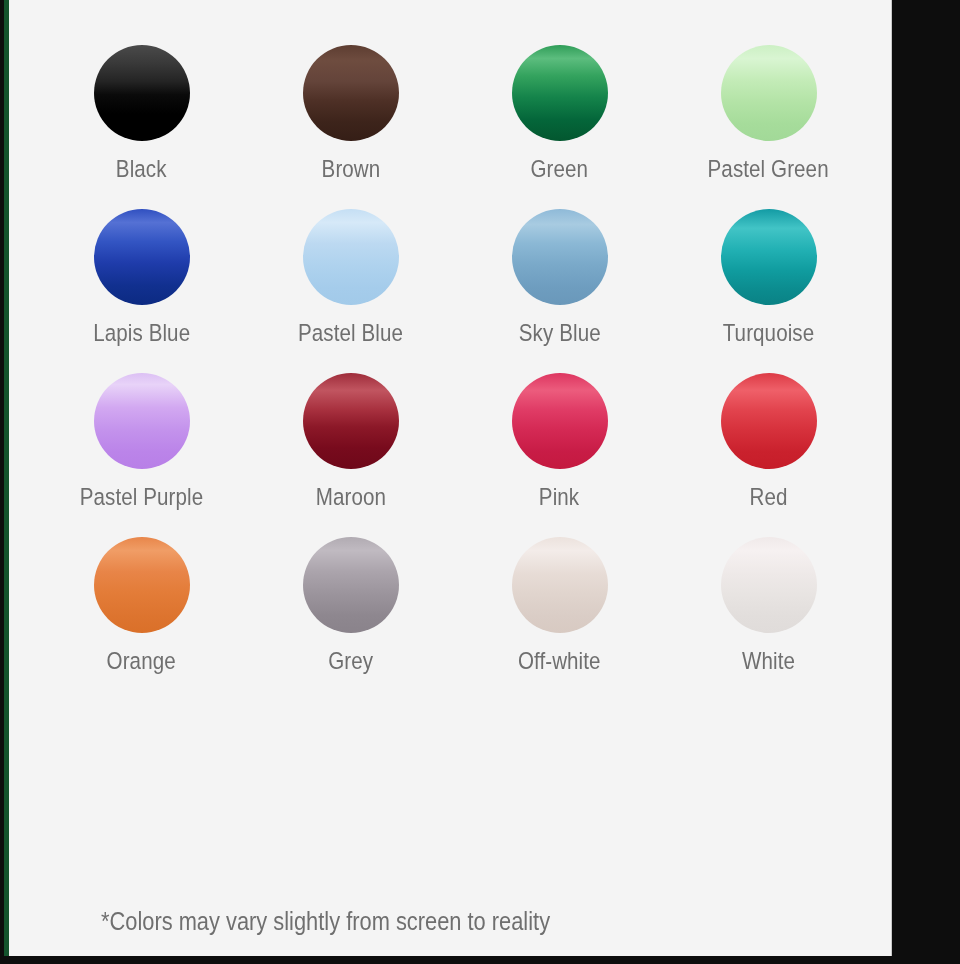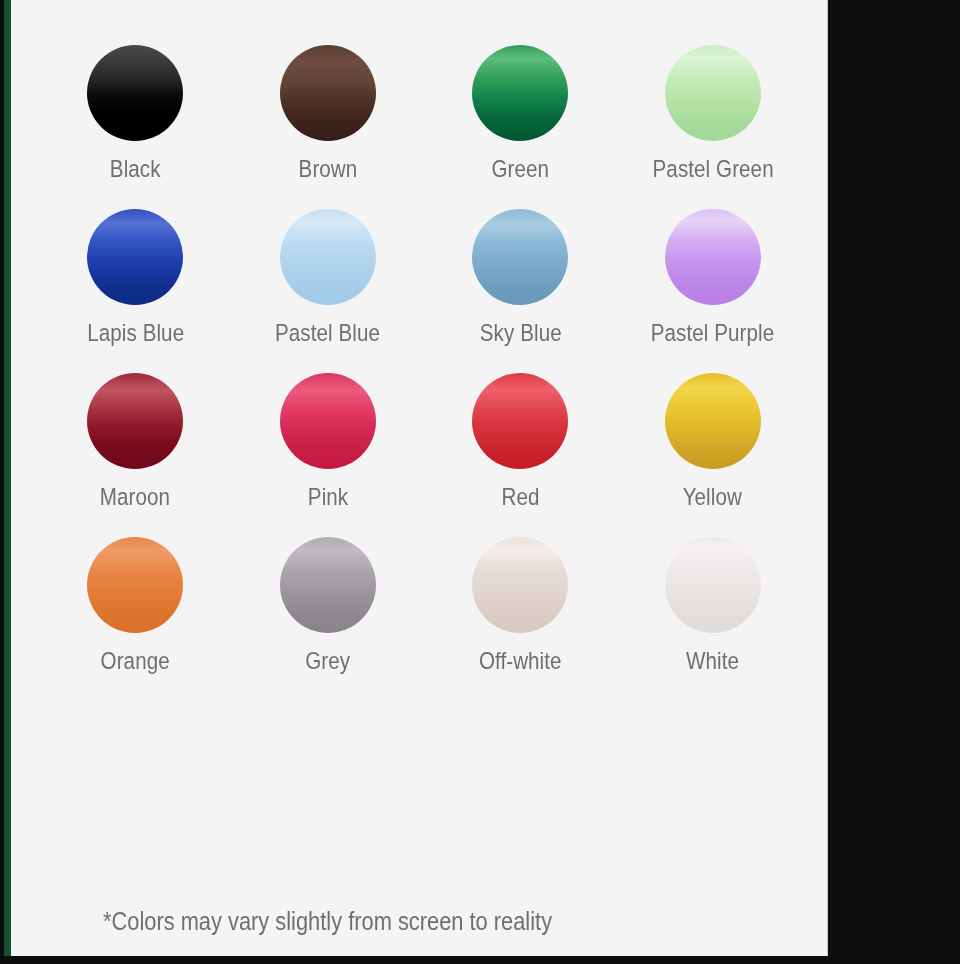--- a/index.html
+++ b/index.html
@@ -11,24 +11,24 @@
     width: 960px;
     height: 964px;
     background: #0d0d0d;
     font-family: "Liberation Sans", "DejaVu Sans", sans-serif;
     overflow: hidden;
   }
   .page {
     position: absolute;
     left: 4px;
     top: 0px;
-    width: 824px;
+    width: 888px;
     height: 956px;
     background: #f4f4f4;
-    border-left: 7px solid #14532d;
+    border-left: 5px solid #14532d;
     border-right: 1px solid #c9c9c9;
     box-sizing: border-box;
   }
   .swatch-grid {
     position: absolute;
     left: 0;
     top: 0;
     width: 100%;
     display: grid;
     grid-template-columns: repeat(4, 1fr);
@@ -110,20 +110,24 @@
     <div class="swatch-cell">
       <span class="swatch-disc" style="background: linear-gradient(rgb(197, 223, 244) 0%, rgb(214, 233, 248) 14%, rgb(188, 217, 241) 36%, rgb(174, 210, 238) 60%, rgb(165, 204, 235) 82%, rgb(162, 202, 233) 100%);"></span>
       <span class="swatch-label" style="color: rgb(111, 111, 111);">Pastel Blue</span>
     </div>
 
     <div class="swatch-cell">
       <span class="swatch-disc" style="background: linear-gradient(rgb(143, 186, 216) 0%, rgb(168, 203, 225) 16%, rgb(139, 184, 213) 36%, rgb(122, 169, 201) 58%, rgb(110, 157, 191) 82%, rgb(106, 152, 186) 100%);"></span>
       <span class="swatch-label" style="color: rgb(111, 111, 111);">Sky Blue</span>
     </div>
 
+    <div class="swatch-cell">
+      <span class="swatch-disc" style="background: linear-gradient(rgb(19, 155, 164) 0%, rgb(66, 196, 198) 20%, rgb(34, 177, 180) 42%, rgb(16, 156, 159) 64%, rgb(11, 138, 141) 86%, rgb(10, 130, 133) 100%);"></span>
+      <span class="swatch-label" style="color: rgb(111, 111, 111);">Turquoise</span>
+    </div>
 
 
     <div class="swatch-cell">
       <span class="swatch-disc" style="background: linear-gradient(rgb(220, 192, 244) 0%, rgb(232, 211, 248) 12%, rgb(210, 168, 241) 36%, rgb(195, 146, 236) 60%, rgb(187, 132, 233) 82%, rgb(184, 127, 231) 100%);"></span>
       <span class="swatch-label" style="color: rgb(111, 111, 111);">Pastel Purple</span>
     </div>
 
     <div class="swatch-cell">
       <span class="swatch-disc" style="background: linear-gradient(rgb(158, 44, 58) 0%, rgb(193, 85, 96) 18%, rgb(168, 49, 63) 38%, rgb(140, 24, 40) 56%, rgb(120, 11, 29) 78%, rgb(110, 8, 25) 100%);"></span>
       <span class="swatch-label" style="color: rgb(111, 111, 111);">Maroon</span>
@@ -133,24 +137,20 @@
       <span class="swatch-disc" style="background: linear-gradient(rgb(221, 53, 96) 0%, rgb(236, 92, 125) 18%, rgb(224, 60, 102) 38%, rgb(213, 42, 85) 58%, rgb(200, 28, 70) 82%, rgb(196, 25, 63) 100%);"></span>
       <span class="swatch-label" style="color: rgb(111, 111, 111);">Pink</span>
     </div>
 
     <div class="swatch-cell">
       <span class="swatch-disc" style="background: linear-gradient(rgb(220, 58, 69) 0%, rgb(239, 96, 105) 18%, rgb(226, 68, 78) 38%, rgb(215, 50, 61) 58%, rgb(202, 33, 45) 82%, rgb(198, 29, 41) 100%);"></span>
       <span class="swatch-label" style="color: rgb(111, 111, 111);">Red</span>
     </div>
 
 
-    <div class="swatch-cell">
-      <span class="swatch-disc" style="background: linear-gradient(rgb(230, 190, 44) 0%, rgb(244, 213, 74) 16%, rgb(234, 200, 47) 36%, rgb(223, 184, 41) 58%, rgb(207, 163, 36) 82%, rgb(201, 156, 34) 100%);"></span>
-      <span class="swatch-label" style="color: rgb(111, 111, 111);">Yellow</span>
-    </div>
 
 
     <div class="swatch-cell">
       <span class="swatch-disc" style="background: linear-gradient(rgb(232, 134, 74) 0%, rgb(240, 157, 102) 14%, rgb(232, 133, 72) 36%, rgb(227, 124, 56) 58%, rgb(221, 116, 47) 82%, rgb(218, 112, 41) 100%);"></span>
       <span class="swatch-label" style="color: rgb(111, 111, 111);">Orange</span>
     </div>
 
     <div class="swatch-cell">
       <span class="swatch-disc" style="background: linear-gradient(rgb(177, 171, 178) 0%, rgb(192, 186, 193) 14%, rgb(171, 164, 172) 36%, rgb(156, 149, 157) 58%, rgb(142, 135, 143) 82%, rgb(138, 131, 139) 100%);"></span>
       <span class="swatch-label" style="color: rgb(111, 111, 111);">Grey</span>

